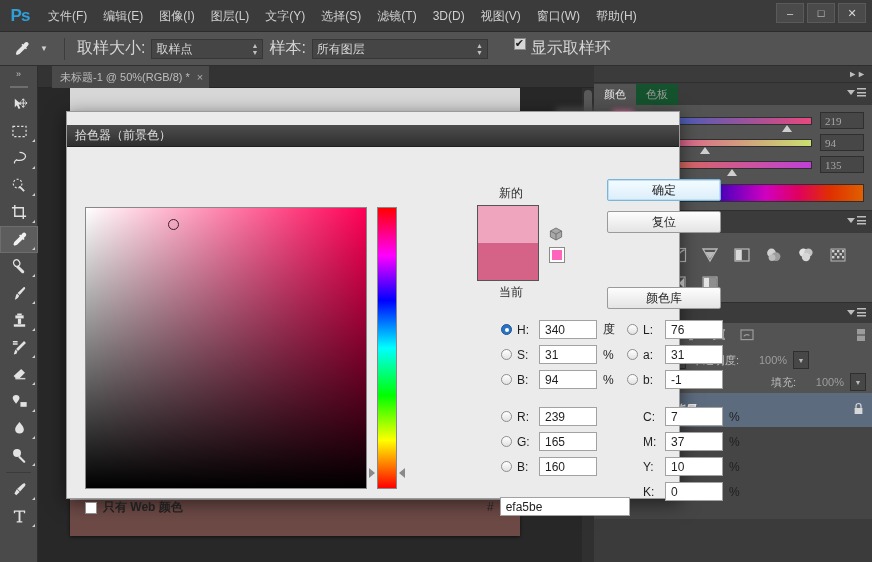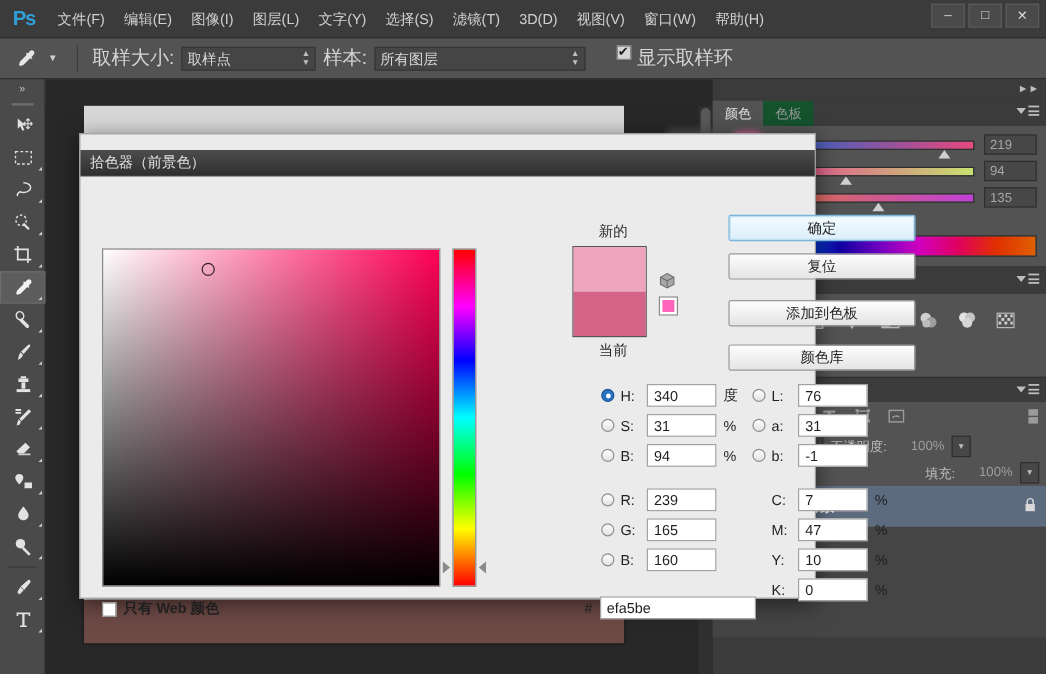--- a/index.html
+++ b/index.html
@@ -143,21 +143,21 @@
     position: absolute; right: 6px; top: 5px; display: flex; gap: 2px; align-items: center;
   }
   .panel-menu .tri { width:0;height:0;border-left:4px solid transparent;border-right:4px solid transparent;border-top:5px solid #bdbdbd;}
   .panel-menu .lines { width:9px;height:9px;background:
       linear-gradient(#bdbdbd,#bdbdbd) 0 0/9px 1.5px no-repeat,
       linear-gradient(#bdbdbd,#bdbdbd) 0 3.5px/9px 1.5px no-repeat,
       linear-gradient(#bdbdbd,#bdbdbd) 0 7px/9px 1.5px no-repeat; }
 
   
   .colorpanel { background:#535353; padding: 7px 8px 8px 8px; }
-  .cp-row { display: flex; align-items: center; gap: 7px; margin-bottom: 18px; }
+  .cp-row { display: flex; align-items: center; gap: 7px; margin-bottom: 6px; font-family: Liberation Serif, serif; }
   .cp-swatches { width: 30px; height: 30px; position: relative; margin-right: 2px; }
   .cp-sw-fg { position:absolute; left:0; top:0; width:21px;height:21px;border:1px solid #2a2a2a;}
   .cp-sw-bg { position:absolute; left:9px; top:9px; width:21px;height:21px;border:1px solid #2a2a2a;}
   .cp-sliders { flex: 1; }
   .cp-slider-line { display:flex; align-items:center; gap:8px; margin-bottom:5px;}
   .cp-track { position: relative; height: 8px; flex: 1; border: 1px solid #2f2f2f; }
   .cp-thumb {
     position: absolute; top: 7px; width: 0; height: 0;
     border-left: 5px solid transparent; border-right: 5px solid transparent;
     border-bottom: 7px solid #cfcfcf;
@@ -254,21 +254,21 @@
   .warn-cube {
     position: absolute; left: 482px; top: 80px; width: 14px; height: 14px;
   }
   .websafe {
     position: absolute; left: 482px; top: 100px; width: 16px; height: 16px;
     border: 1px solid #8a8a8a; background: #fff; padding: 2px;
   }
   .websafe i { display:block; width:100%; height:100%; }
 
   .btn {
-    position: absolute; left: 540px; width: 156px; height: 22px;
+    position: absolute; left: 540px; width: 114px; height: 22px;
     background: linear-gradient(to bottom,#fdfdfd,#e4e4e4);
     border: 1px solid #9a9a9a; border-radius: 2px;
     font-size: 12px; color: #1f1f1f; display: flex; align-items: center; justify-content: center;
     cursor: default;
   }
   .btn.primary { border-color: #7ab6d9; box-shadow: 0 0 0 1px #bfe0f2 inset;
     background: linear-gradient(to bottom,#f4fbff,#dceefb);}
 
   .field-area { position: absolute; left: 434px; top: 170px; width: 250px; }
   .frow { display: flex; align-items: center; height: 25px; }
@@ -467,20 +467,26 @@
       <span class="corner"></span>
     </div>
     <div class="tool">
       <svg width="17" height="17" viewBox="0 0 18 18">
           <path d="M3 2.6h12v3h-1.4V4H10v10h2v1.4H6V14h2V4H4.4v1.6H3z" fill="#e2e2e2"></path>
         </svg>
       <span class="corner"></span>
     </div>
   </div>
 
+  <div class="tabbar">
+    <div class="doctab">
+      <span>未标题-1 @ 50%(RGB/8) *</span>
+      <span class="x">×</span>
+    </div>
+  </div>
 
   <div class="canvas-area">
     <div class="doc-window"></div>
     <div class="doc-canvas"></div>
     <div class="canvas-vsb">
         <i></i>
       </div>
   </div>
 
   <div class="dock">
@@ -738,21 +744,20 @@
             <path d="M7 1l5.6 3v6L7 13L1.4 10V4z" fill="#a8a8a8" stroke="#6e6e6e" stroke-width=".9"></path>
             <path d="M1.4 4L7 7l5.6-3M7 7v6" fill="none" stroke="#6e6e6e" stroke-width=".9"></path>
           </svg>
       </div>
       <div class="websafe">
           <i id="webSw" style="background: rgb(255, 102, 187);"></i>
         </div>
 
       <div class="btn primary" style="top:32px">确定</div>
       <div class="btn" style="top:64px">复位</div>
-      <div class="btn" style="top:103px">添加到色板</div>
       <div class="btn" style="top:140px">颜色库</div>
 
       <div class="field-area">
         <div class="frow">
           <span class="radio on"></span>
           <span class="fname">H:</span>
           <span class="fbox">340</span>
           <span class="funit">度</span>
         </div>
         <div class="frow">
@@ -808,21 +813,21 @@
           <span class="funit"></span>
         </div>
         <div style="height:12px"></div>
         <div class="frow" style="padding-left:16px">
           <span class="fname">C:</span>
           <span class="fbox">7</span>
           <span class="funit">%</span>
         </div>
         <div class="frow" style="padding-left:16px">
           <span class="fname">M:</span>
-          <span class="fbox">47</span>
+          <span class="fbox">37</span>
           <span class="funit">%</span>
         </div>
         <div class="frow" style="padding-left:16px">
           <span class="fname">Y:</span>
           <span class="fbox">10</span>
           <span class="funit">%</span>
         </div>
         <div class="frow" style="padding-left:16px">
           <span class="fname">K:</span>
           <span class="fbox">0</span>

